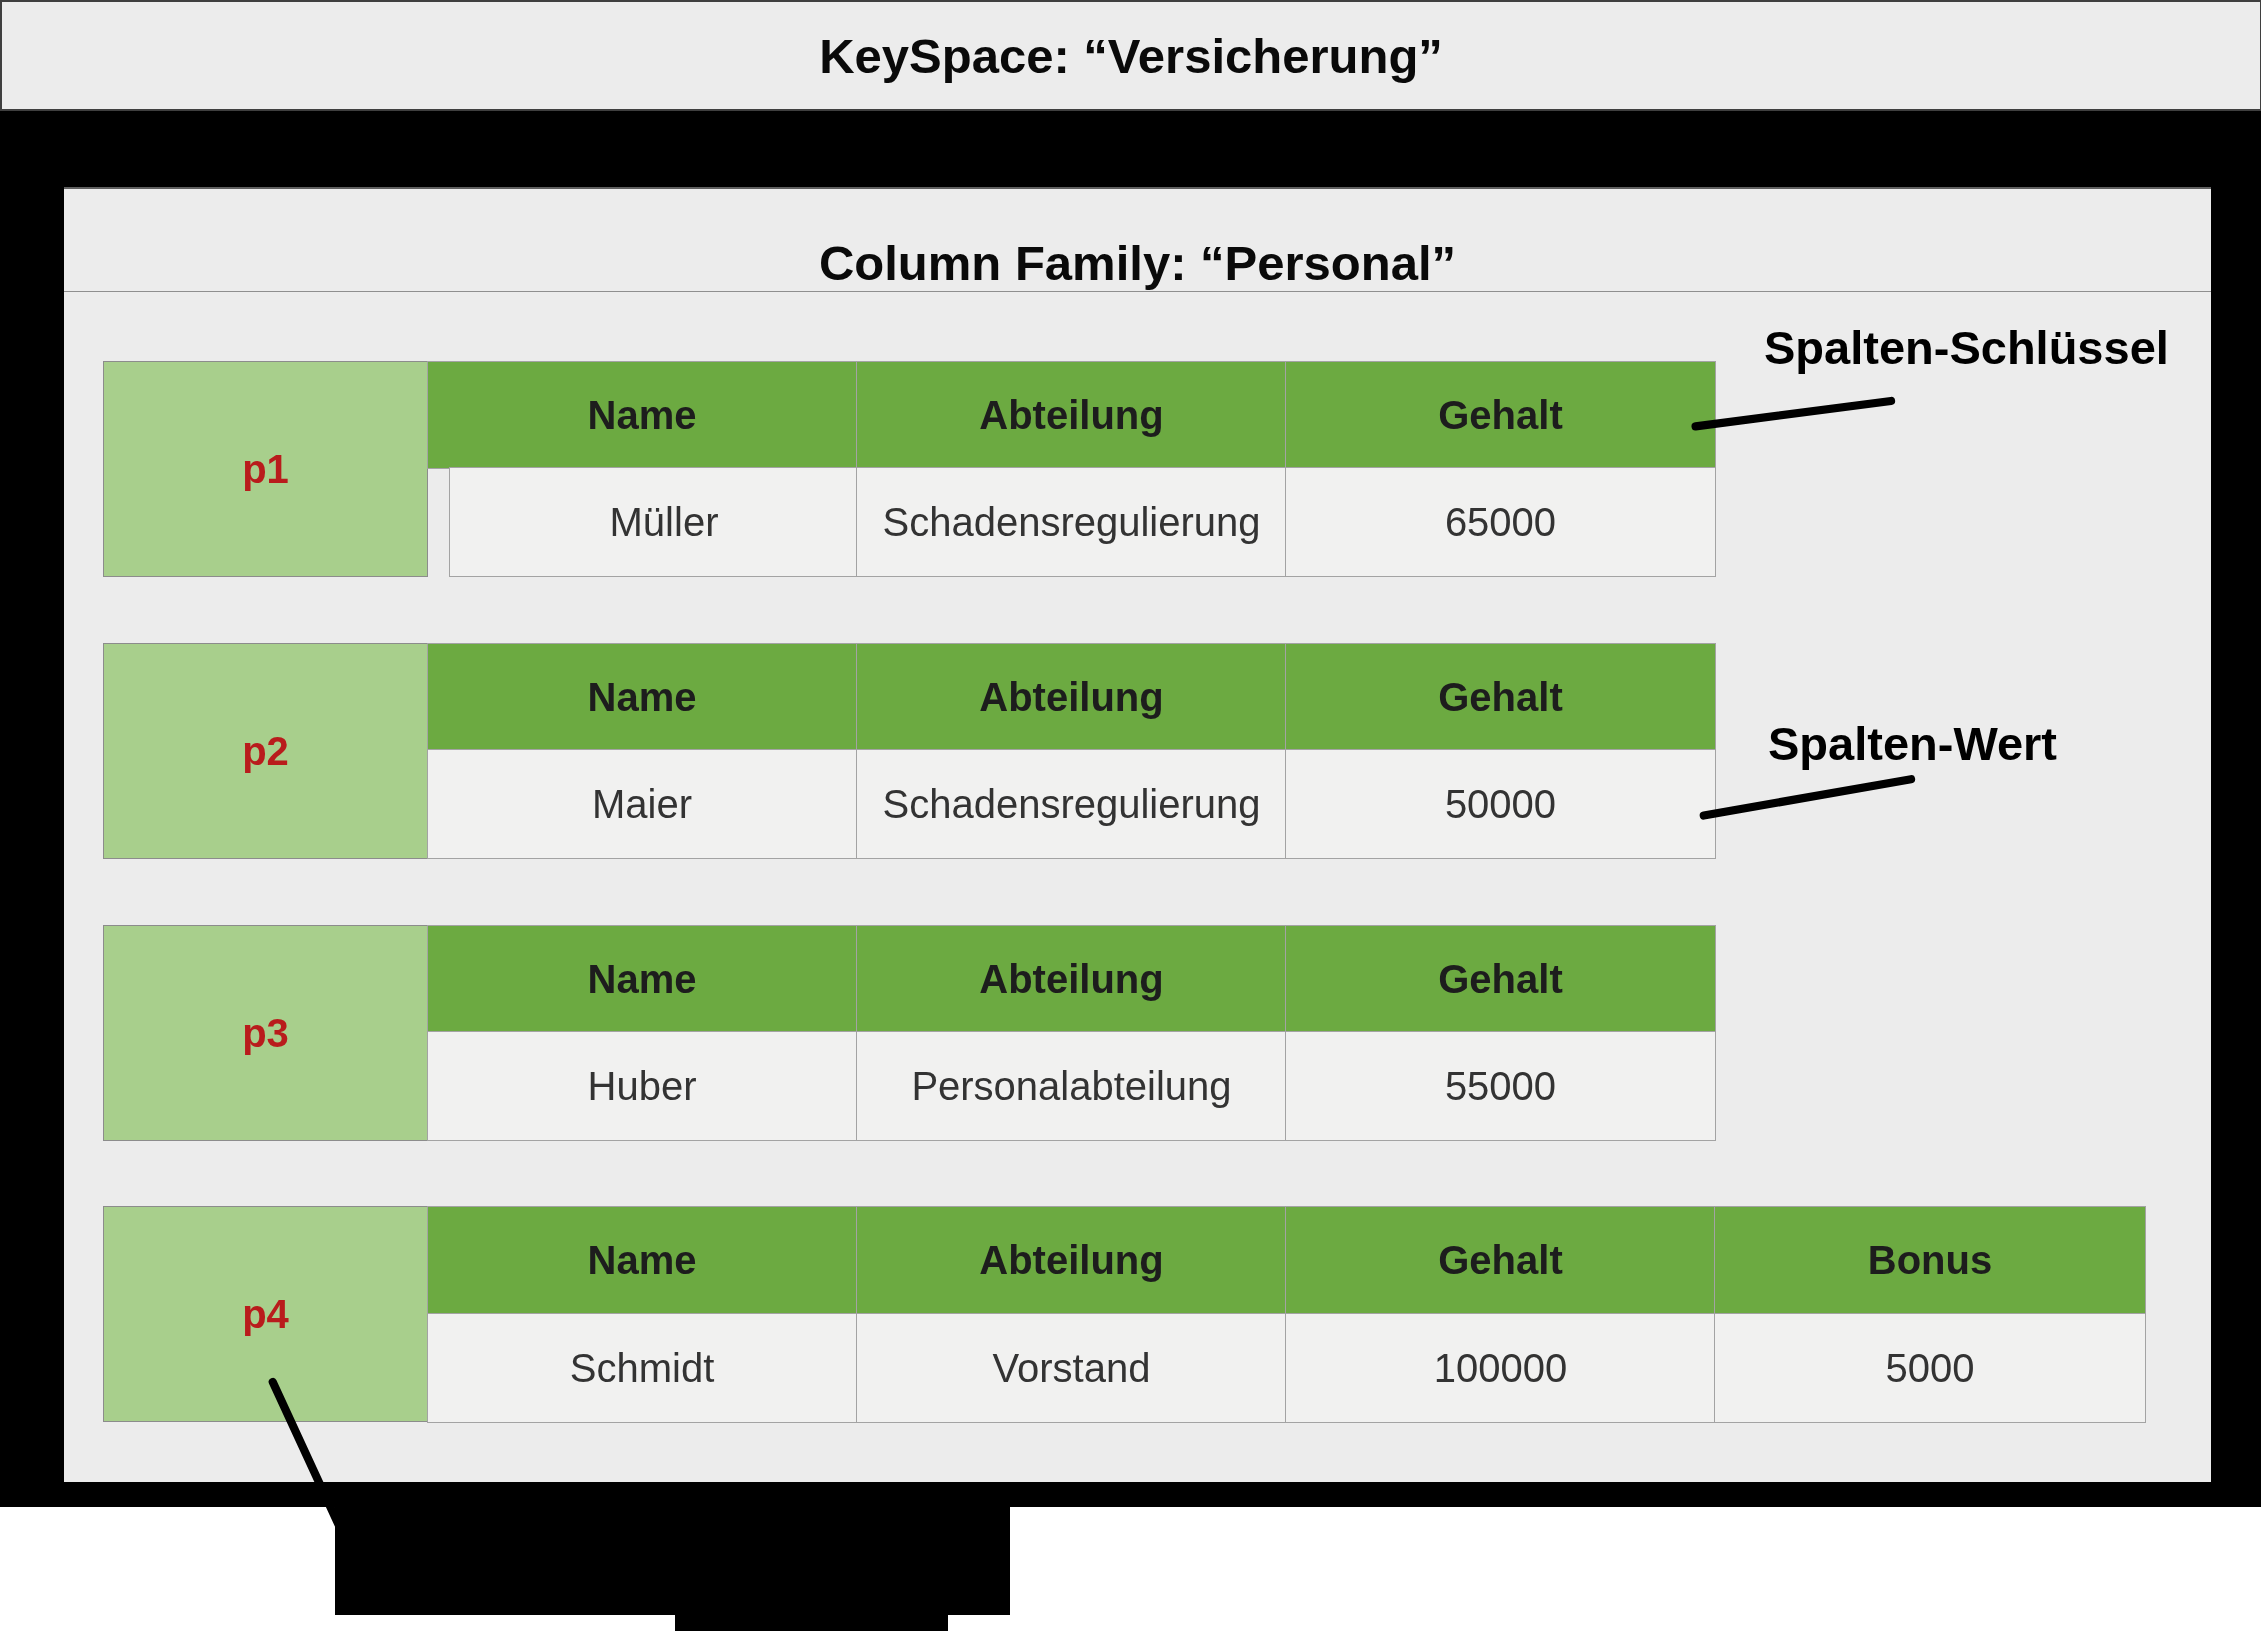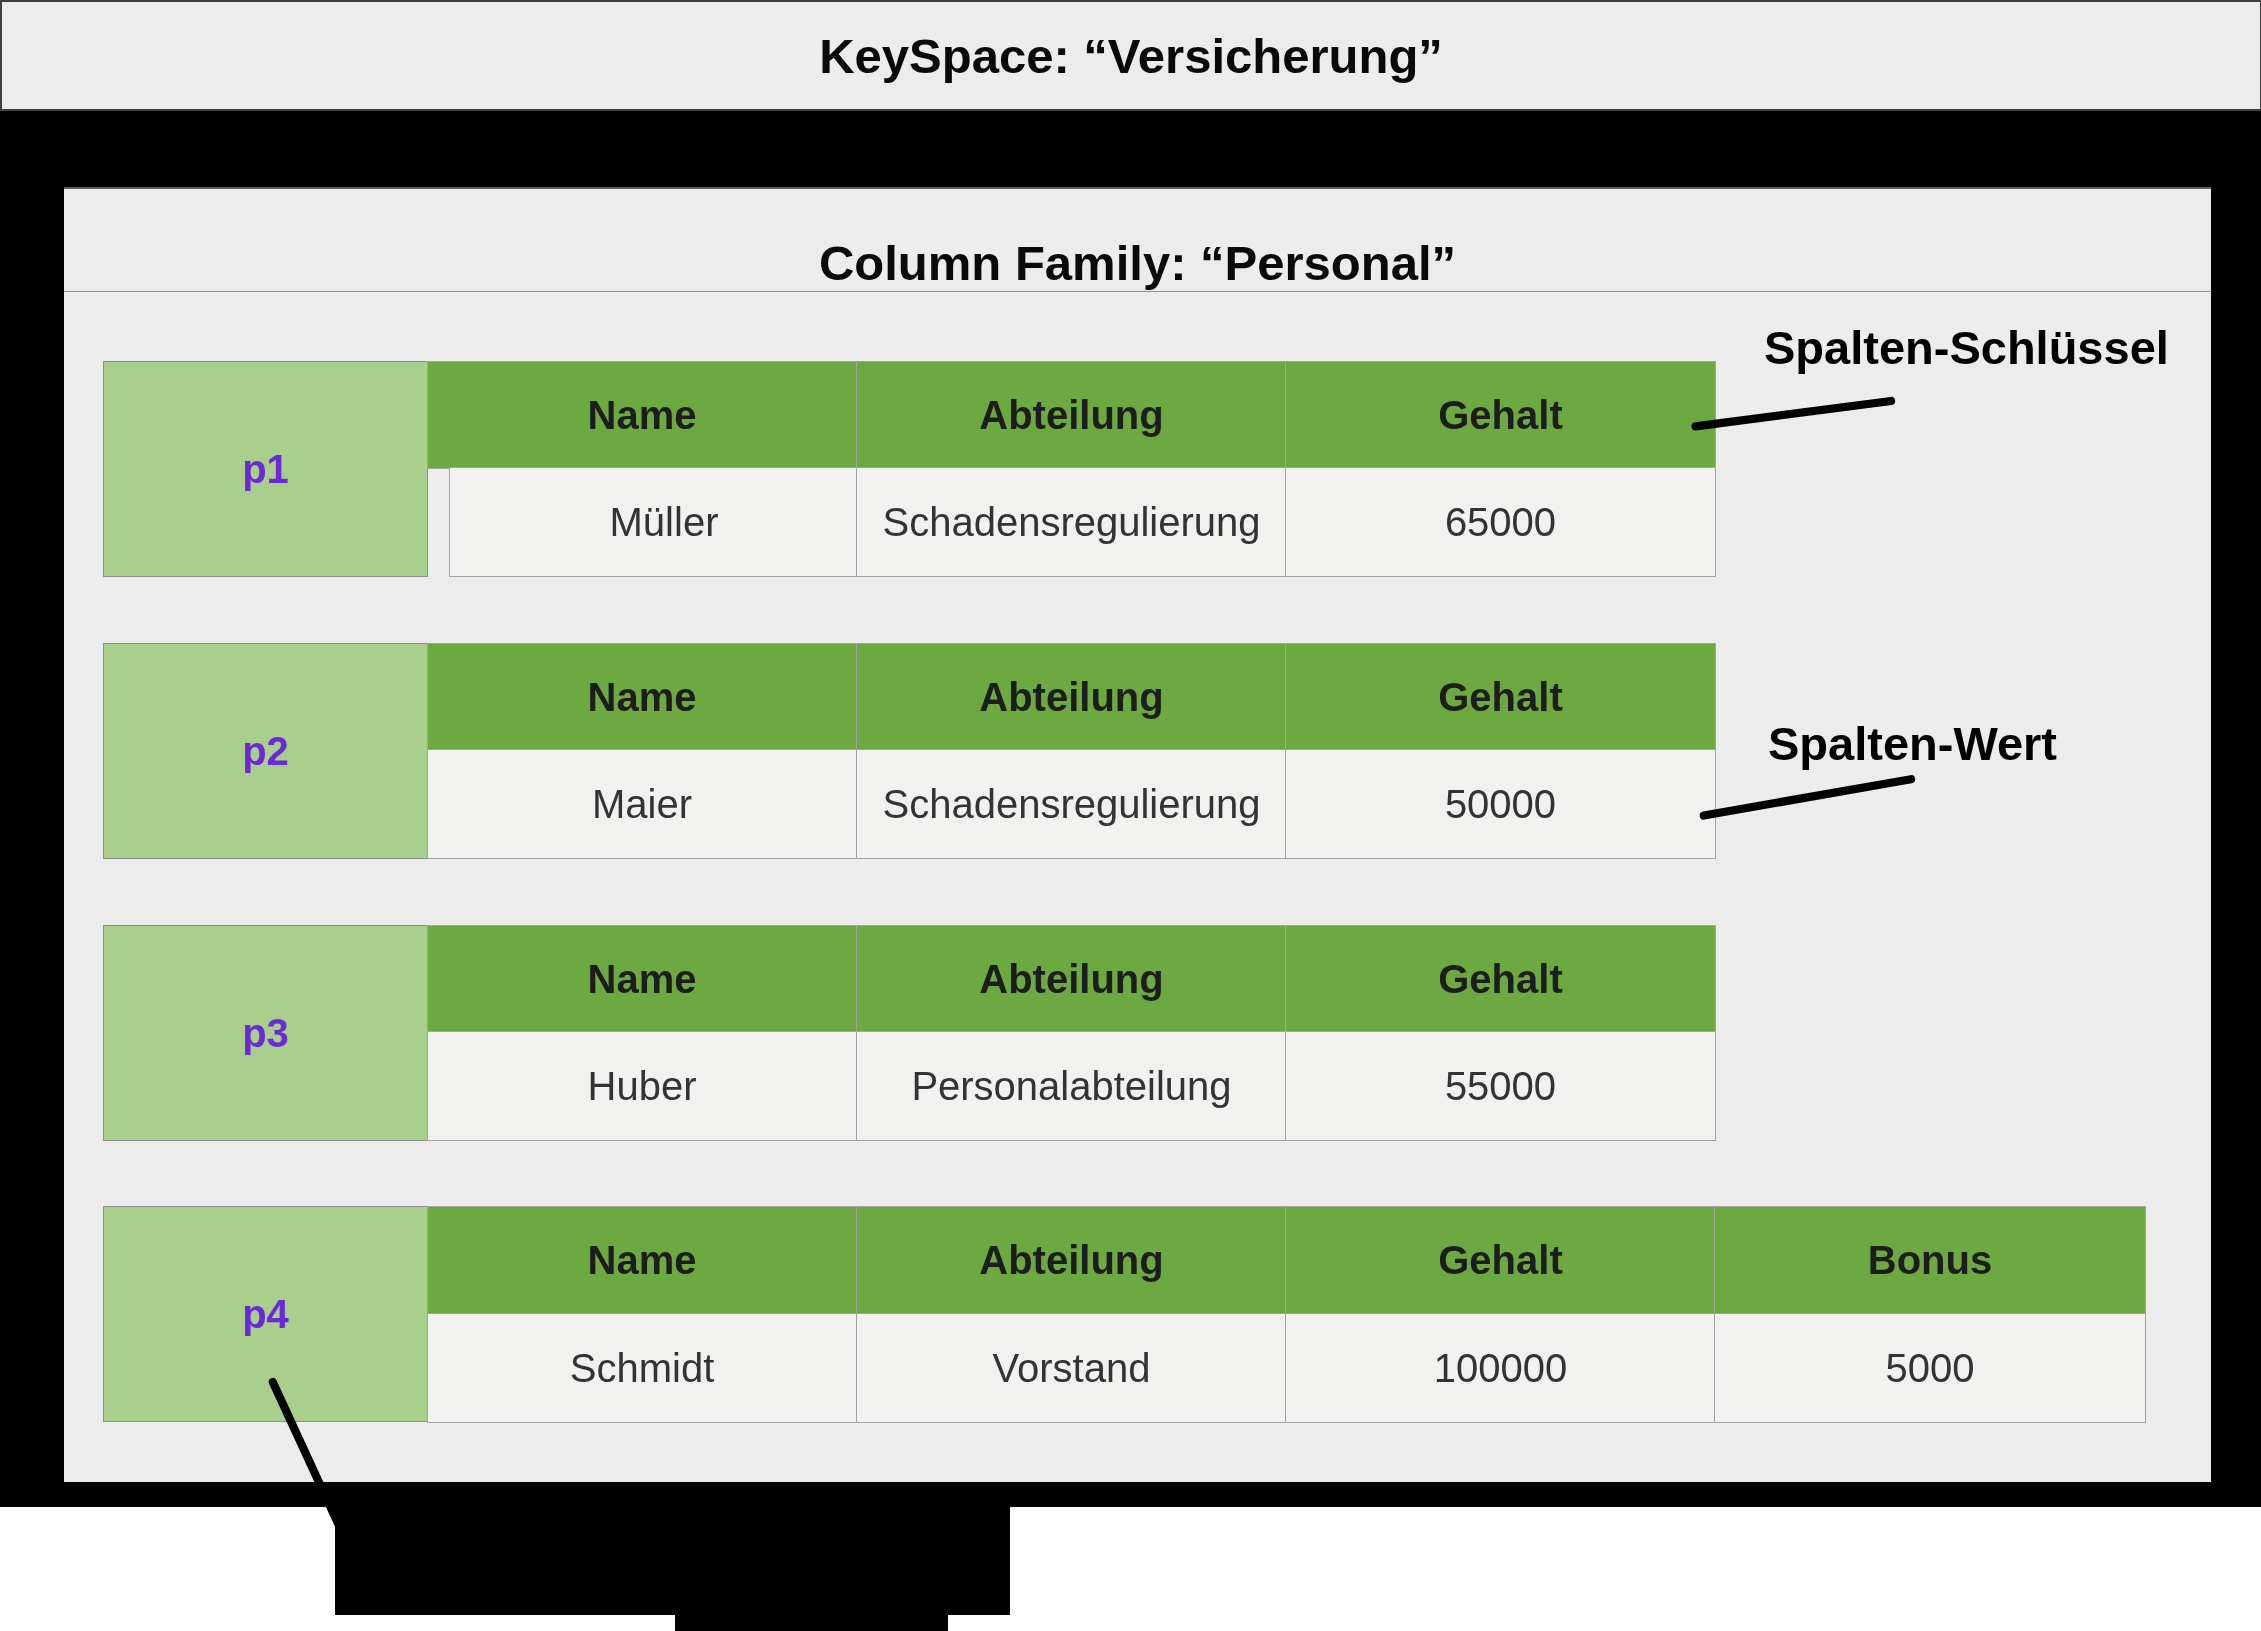--- a/index.html
+++ b/index.html
@@ -40,21 +40,21 @@
     display:flex;align-items:flex-end;justify-content:center;
   }
   
   .cell{
     position:absolute;box-sizing:border-box;
     display:flex;align-items:center;justify-content:center;
     border:1.8px solid #a3a3a3;
   }
   .key-cell{
     background:var(--key_green);
-    font-size:40px;font-weight:bold;color:#6d28d9;
+    font-size:40px;font-weight:bold;color:#b91c1c;
     border-color:#8c8c8c;
   }
   .hdr-cell{
     background:var(--header_green);
     font-size:40px;font-weight:bold;color:#1d1d1d;
   }
   .val-cell{
     background:var(--cell_gray);
     font-size:40px;color:#333333;
   }

